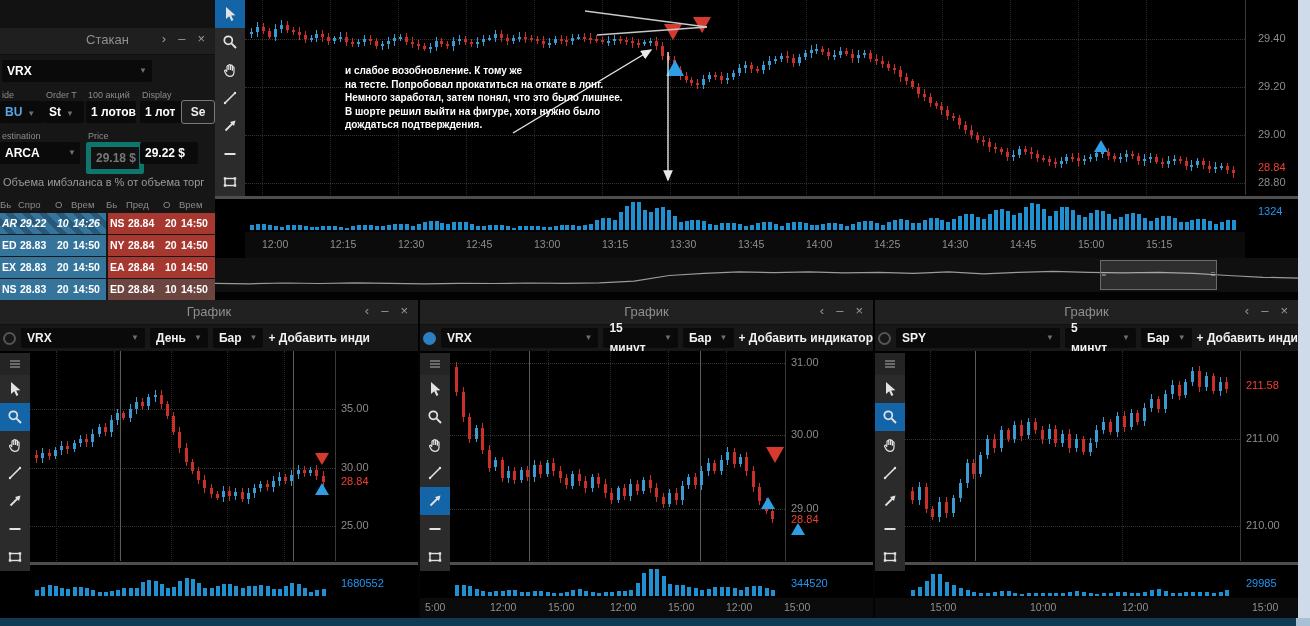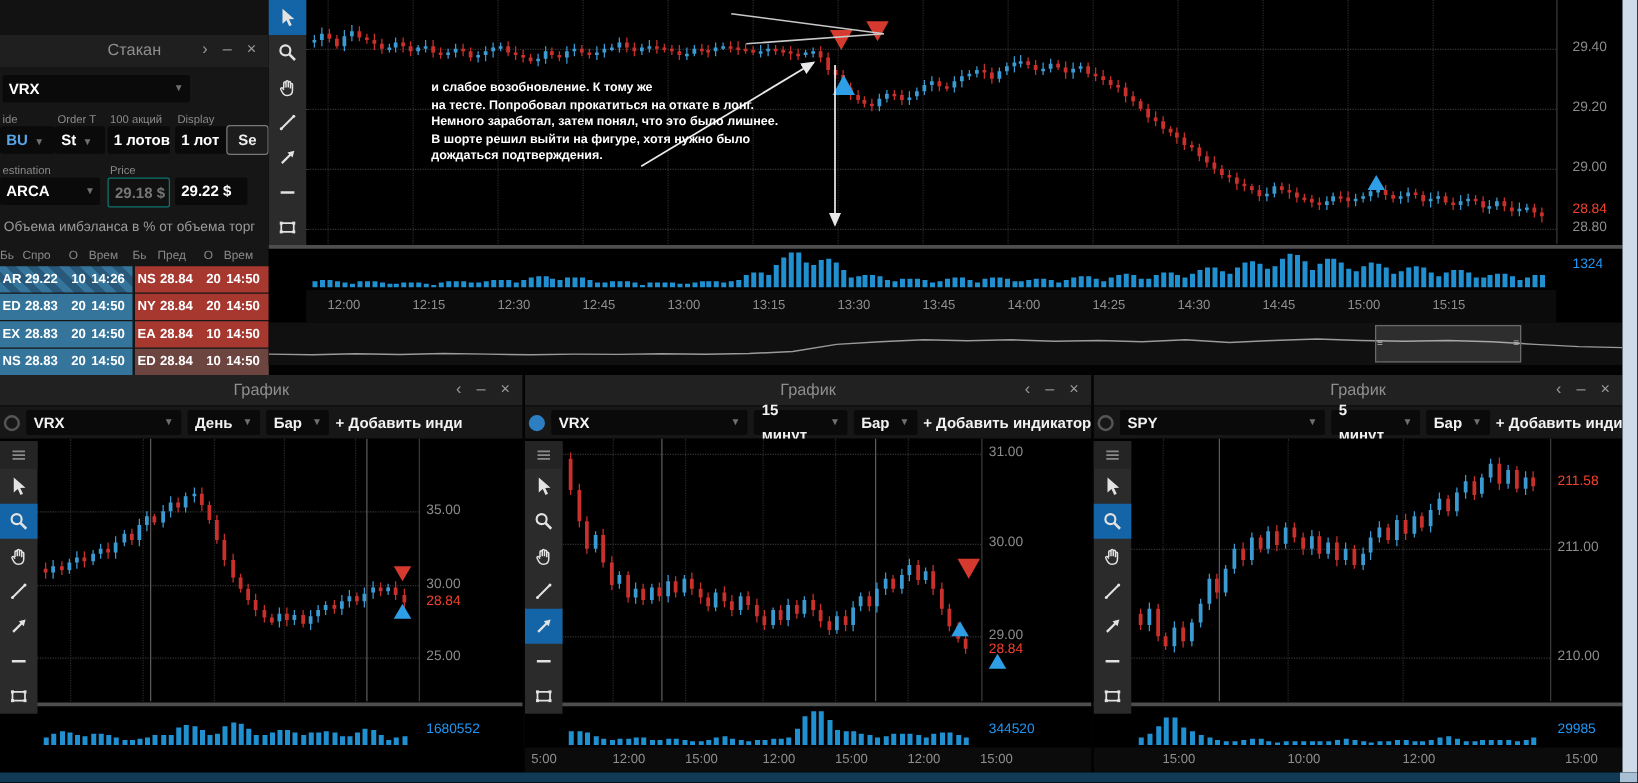--- a/index.html
+++ b/index.html
@@ -43,21 +43,21 @@
   .mk-up.big{border-left-width:9px;border-right-width:9px;border-bottom-width:16px;margin-left:-9px;}
   .annot{position:absolute;color:#fff;font-size:10px;font-weight:bold;line-height:13.5px;z-index:20;}
   .nav{position:absolute;background:#101010;overflow:hidden;}
   .nav-sel{position:absolute;top:2px;bottom:2px;background:rgba(255,255,255,0.13);border:1px solid #6a6a6a;}
   .nav-handle{position:absolute;top:50%;margin-top:-7px;width:8px;height:14px;color:#b5b5b5;font-size:8px;line-height:14px;text-align:center;}
   
   .dom-top{position:absolute;left:0;top:0;width:215px;height:28px;background:#121212;border-bottom:1px solid #2f2f2f;}
   .dom-label{color:#8b8b8b;font-size:9px;white-space:nowrap;position:absolute;}
   .dom-box{position:absolute;background:#0a0a0a;border-radius:2px;height:22px;line-height:22px;color:#fff;font-weight:bold;font-size:12px;padding:0 5px;white-space:nowrap;overflow:hidden;}
   .dom-box .caret{color:#6f6f6f;font-size:8px;margin-left:5px;}
-  .dom-box.dim{color:#777;background:#111;border:1px solid #0f766e;font-weight:bold;}
+  .dom-box.dim{color:#777;background:#111;border:5px solid #0f766e;font-weight:bold;}
   .dom-box.btn{background:#1d1d1d;border:1px solid #7a7a7a;border-radius:3px;color:#eee;text-align:center;}
   .imb{position:absolute;color:#9a9a9a;font-size:11px;white-space:nowrap;}
   .dom-thead{position:absolute;display:flex;color:#8a8a8a;font-size:9.5px;}
   .dom-rows{position:absolute;left:0;width:215px;}
   .dom-row{display:flex;height:21px;line-height:21px;font-size:10.5px;font-weight:bold;color:#fff;margin-bottom:1px;}
   .half{display:flex;width:106px;}
   .half.ask{margin-left:2px;width:107px;}
   .c0{width:18px;padding-left:2px;}
   .c1{width:37px;}
   .c2{width:16px;}
@@ -102,21 +102,21 @@
         <div style="width: 37px;">Спро</div>
         <div style="width: 16px;">О</div>
         <div style="width: 33px;">Врем</div>
         <div style="width: 20px; margin-left: 2px;">Бь</div>
         <div style="width: 37px;">Пред</div>
         <div style="width: 16px;">О</div>
         <div style="width: 33px;">Врем</div>
       </div>
     <div class="dom-rows" style="top:213px;" id="dom-rows">
         <div class="dom-row">
-          <div class="half bid" style="background: repeating-linear-gradient(45deg, rgb(53, 117, 156) 0px, rgb(53, 117, 156) 6px, rgb(40, 88, 122) 6px, rgb(40, 88, 122) 12px);">
+          <div class="half bid" style="background: repeating-linear-gradient(45deg, rgb(53, 117, 156) 0px, rgb(53, 117, 156) 6px, rgb(40, 88, 122) 6px, rgb(40, 88, 122) 12px); font-style: italic;">
             <div class="c0">AR</div>
             <div class="c1">29.22</div>
             <div class="c2">10</div>
             <div class="c3">14:26</div>
           </div>
           <div class="half ask" style="background: rgb(166, 56, 48);">
             <div class="c0">NS</div>
             <div class="c1">28.84</div>
             <div class="c2">20</div>
             <div class="c3">14:50</div>

